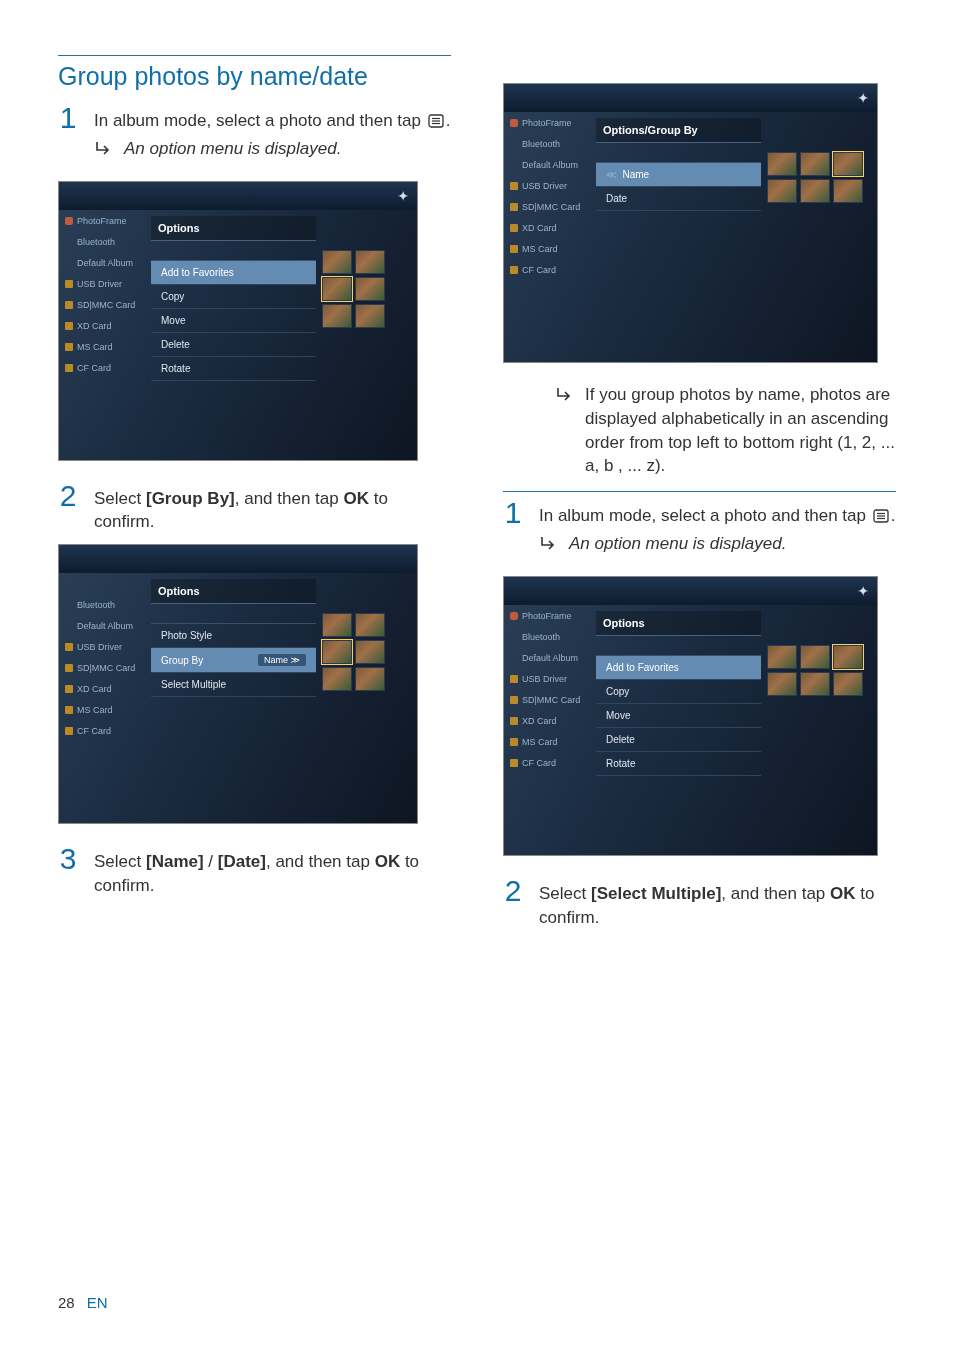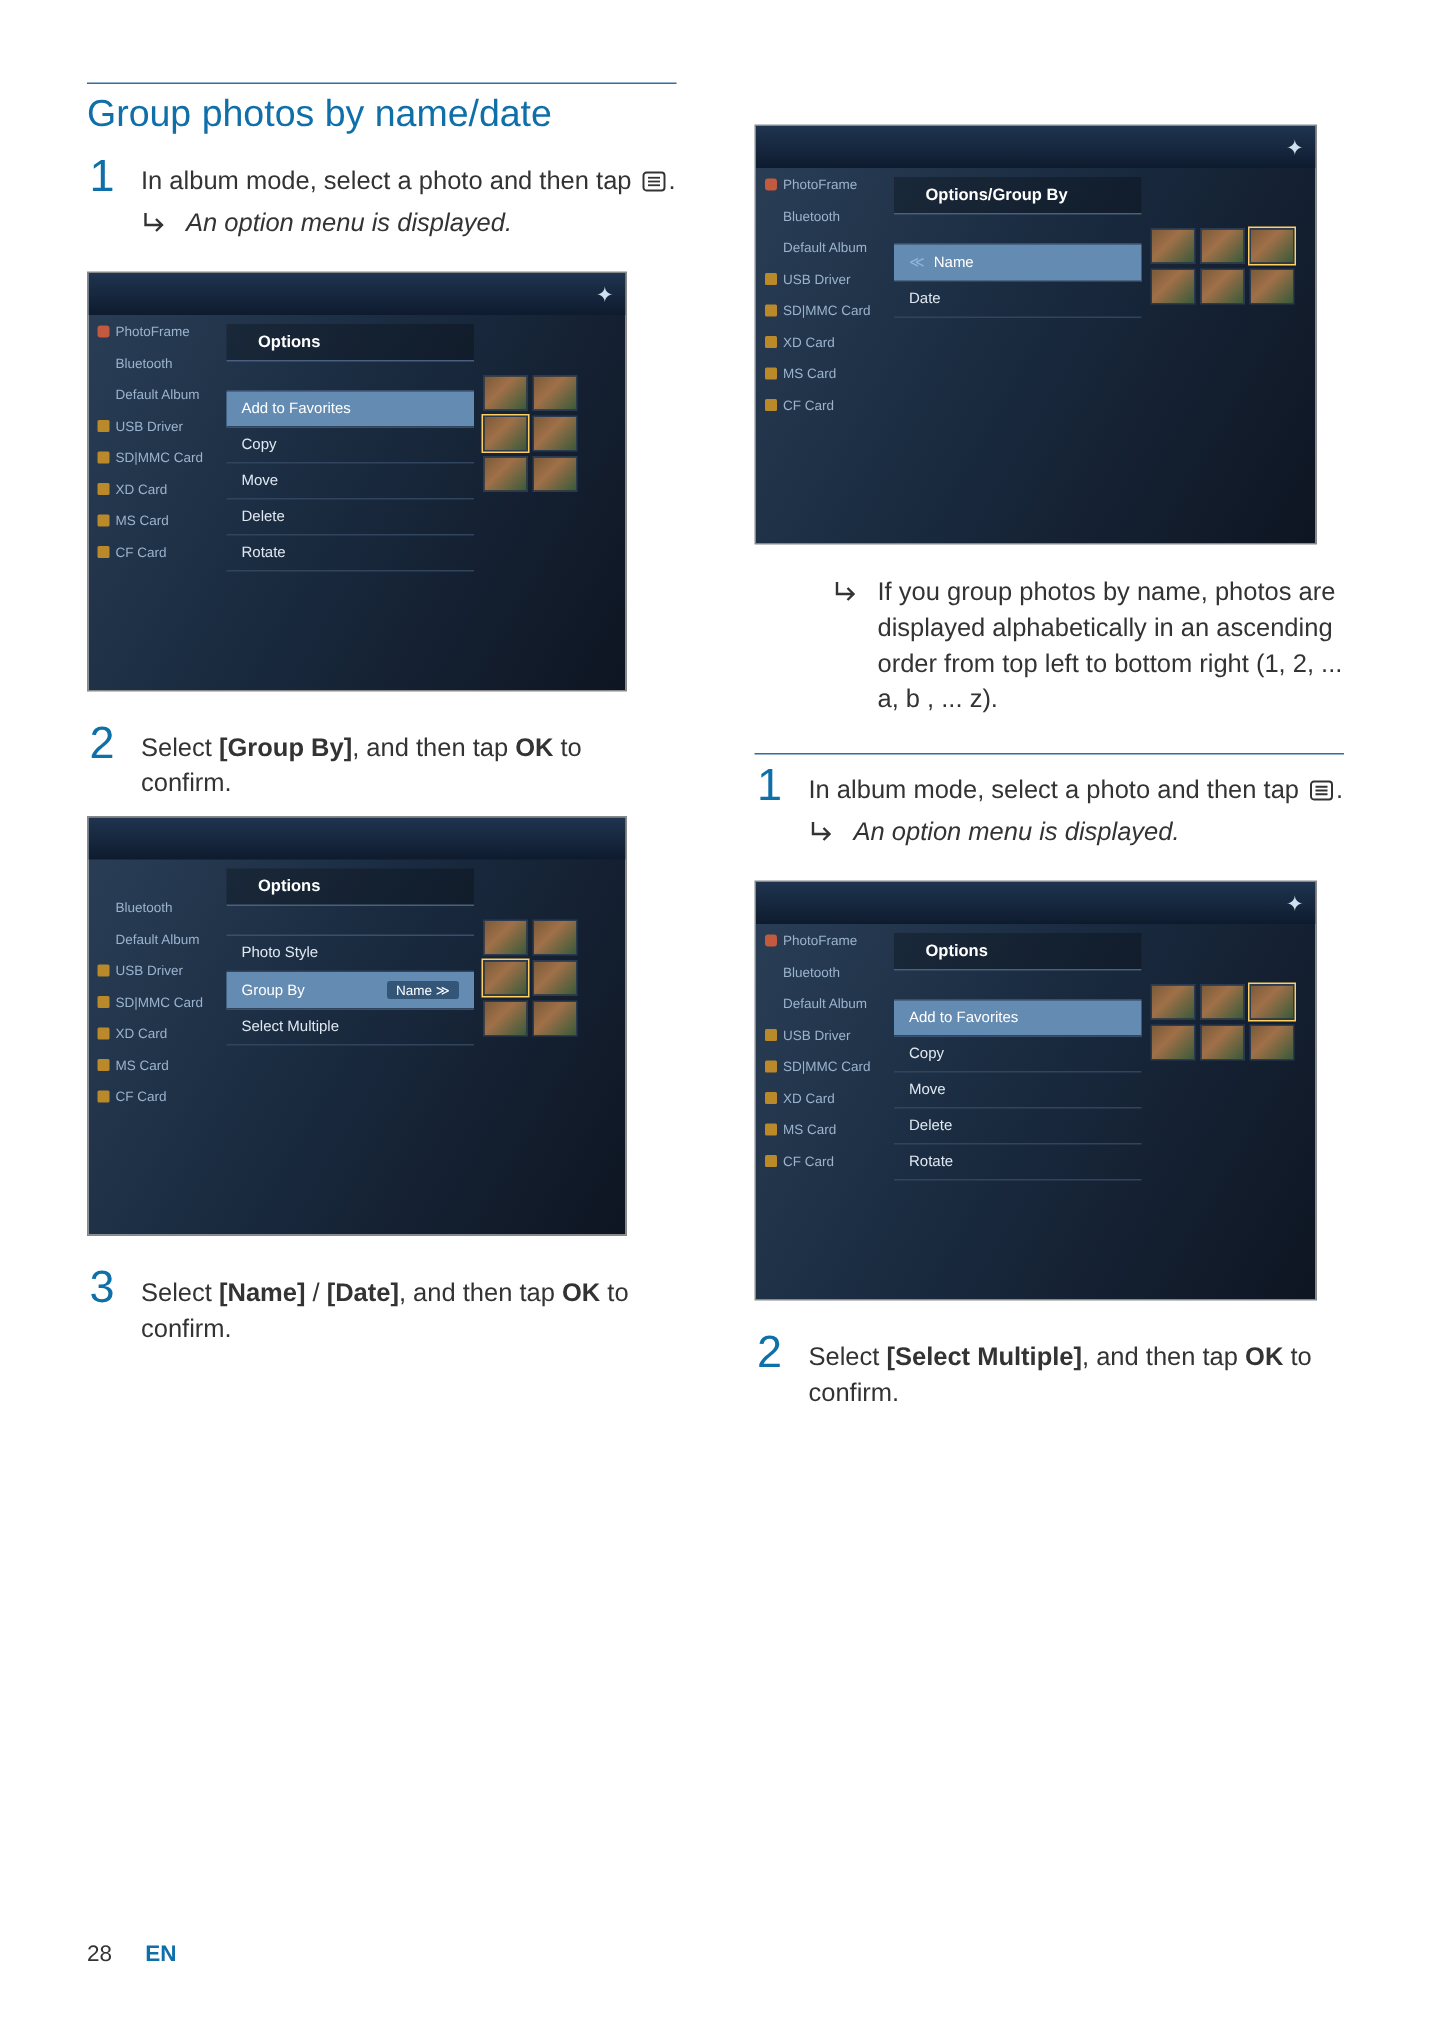--- a/index.html
+++ b/index.html
@@ -128,21 +128,21 @@
   .ss-side-item.noicon::before { background: transparent; }
   .ss-side-item.frame::before { background: #c25a3f; border-radius: 2px; }
   .ss-menu {
     width: 165px;
     padding: 6px 0 0 0;
   }
   .ss-menu-header {
     color: #fff;
     font-size: 11px;
     font-weight: 600;
-    padding: 6px 21px;
+    padding: 6px 7px;
     background: rgba(0,0,0,0.25);
     border-bottom: 1px solid #4a6080;
   }
   .ss-menu-divider {
     height: 20px;
     border-bottom: 1px solid #3a4f6c;
   }
   .ss-menu-item {
     color: #e0e8f2;
     font-size: 10px;
@@ -184,27 +184,27 @@
   .ss-thumb.sel {
     outline: 1px solid #ffd060;
   }
   .footer {
     position: absolute;
     bottom: 40px;
     left: 58px;
     font-size: 15px;
     color: #333;
   }
-  .footer .lang { color: #0f6fa9; margin-left: 18px; font-weight: 700; text-align: center; }
+  .footer .lang { color: #0f6fa9; margin-left: 8px; font-weight: 400; text-align: center; }
   .bt-icon {
     color: #cfe0f0;
     font-size: 14px;
   }
   .step-body-para { margin-bottom: 2px; }
-  .result-block { padding-left: 52px; margin-bottom: 24px; }
+  .result-block { padding-left: 52px; margin-bottom: 13px; }
   .result-block .result-line { padding-left: 0; }
   .result-block .result-text { flex: 1; }
 </style>
 </head>
 <body>
 
 <div class="page">
   <div class="columns">
 
     <div class="col">

